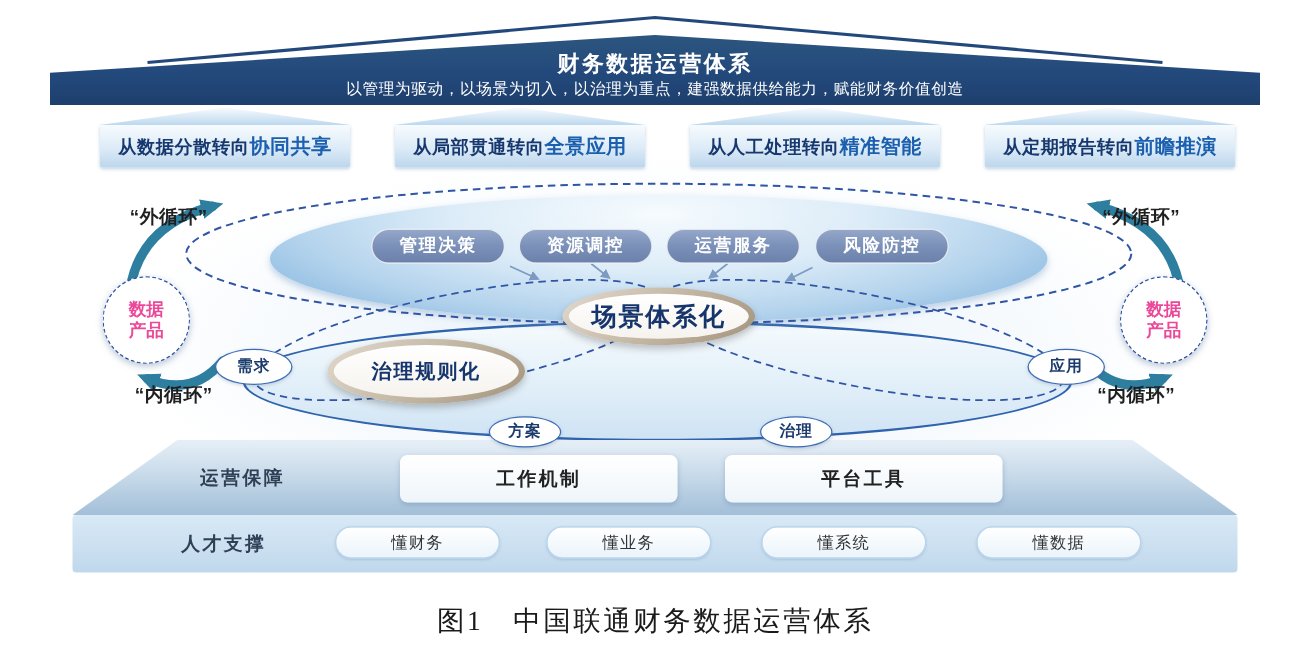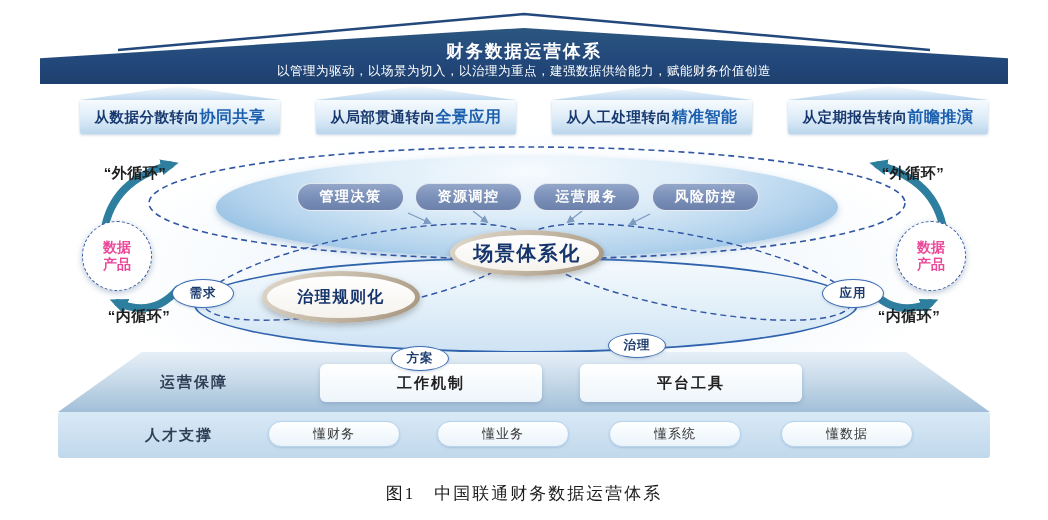--- a/index.html
+++ b/index.html
@@ -63,21 +63,21 @@
   .n-gov .inner,.n-cat .inner{font-size:16px;}
 
   
   .conn{position:absolute;z-index:5;border-radius:50%;background:#fff;
     border:1.5px solid #3b6cb4;box-sizing:border-box;
     display:flex;align-items:center;justify-content:center;
     font-size:12.5px;font-weight:bold;color:#1c3c6e;letter-spacing:1px;
     box-shadow:0 1px 3px rgba(60,90,130,.25);}
   .c-demand{left:172px;top:279px;width:62px;height:29px;}
   .c-app{left:822px;top:279px;width:62px;height:29px;}
-  .c-plan{left:391px;top:346px;width:58px;height:25px;}
+  .c-plan{left:391px;top:333px;width:58px;height:25px;}
   .c-govl{left:608px;top:333px;width:58px;height:25px;}
 
   
   .cycle-circle{position:absolute;top:221px;width:70px;height:70px;z-index:5;border-radius:50%;
     background:#fff;border:1.6px dashed #2f55a4;box-sizing:border-box;
     box-shadow:0 2px 6px rgba(80,110,150,.4);
     display:flex;align-items:center;justify-content:center;}
   .cycle-circle span{display:block;width:32px;text-align:center;
     font-size:14px;font-weight:bold;color:#ec4899;line-height:17px;}
   .cc-left{left:82px;} .cc-right{left:896px;}
@@ -107,21 +107,21 @@
   .tpill{position:absolute;top:421px;width:132px;height:26px;z-index:3;border-radius:13px;
     background:linear-gradient(180deg,#ffffff 0%,#eaf4fb 100%);
     border:1.5px solid #b6d3ec;box-sizing:border-box;
     box-shadow:0 1px 2px rgba(120,150,180,.35);
     display:flex;align-items:center;justify-content:center;
     font-size:13px;color:#333;letter-spacing:1px;}
   .t1{left:268px;} .t2{left:437px;} .t3{left:609px;} .t4{left:781px;}
 
   
   .caption{position:absolute;left:0;top:482px;width:100%;z-index:6;text-align:center;
-    font-family:"Liberation Serif",serif;font-size:17px;color:#1a1a1a;letter-spacing:2px;}
+    font-family:"Liberation Serif",serif;font-size:22px;color:#1a1a1a;letter-spacing:2px;}
 
   
   .overlay{position:absolute;left:0;top:0;z-index:3;pointer-events:none;}
 </style>
 </head>
 <body>
 
 <div id="stage">
 
   <div class="bg-glow"></div>

